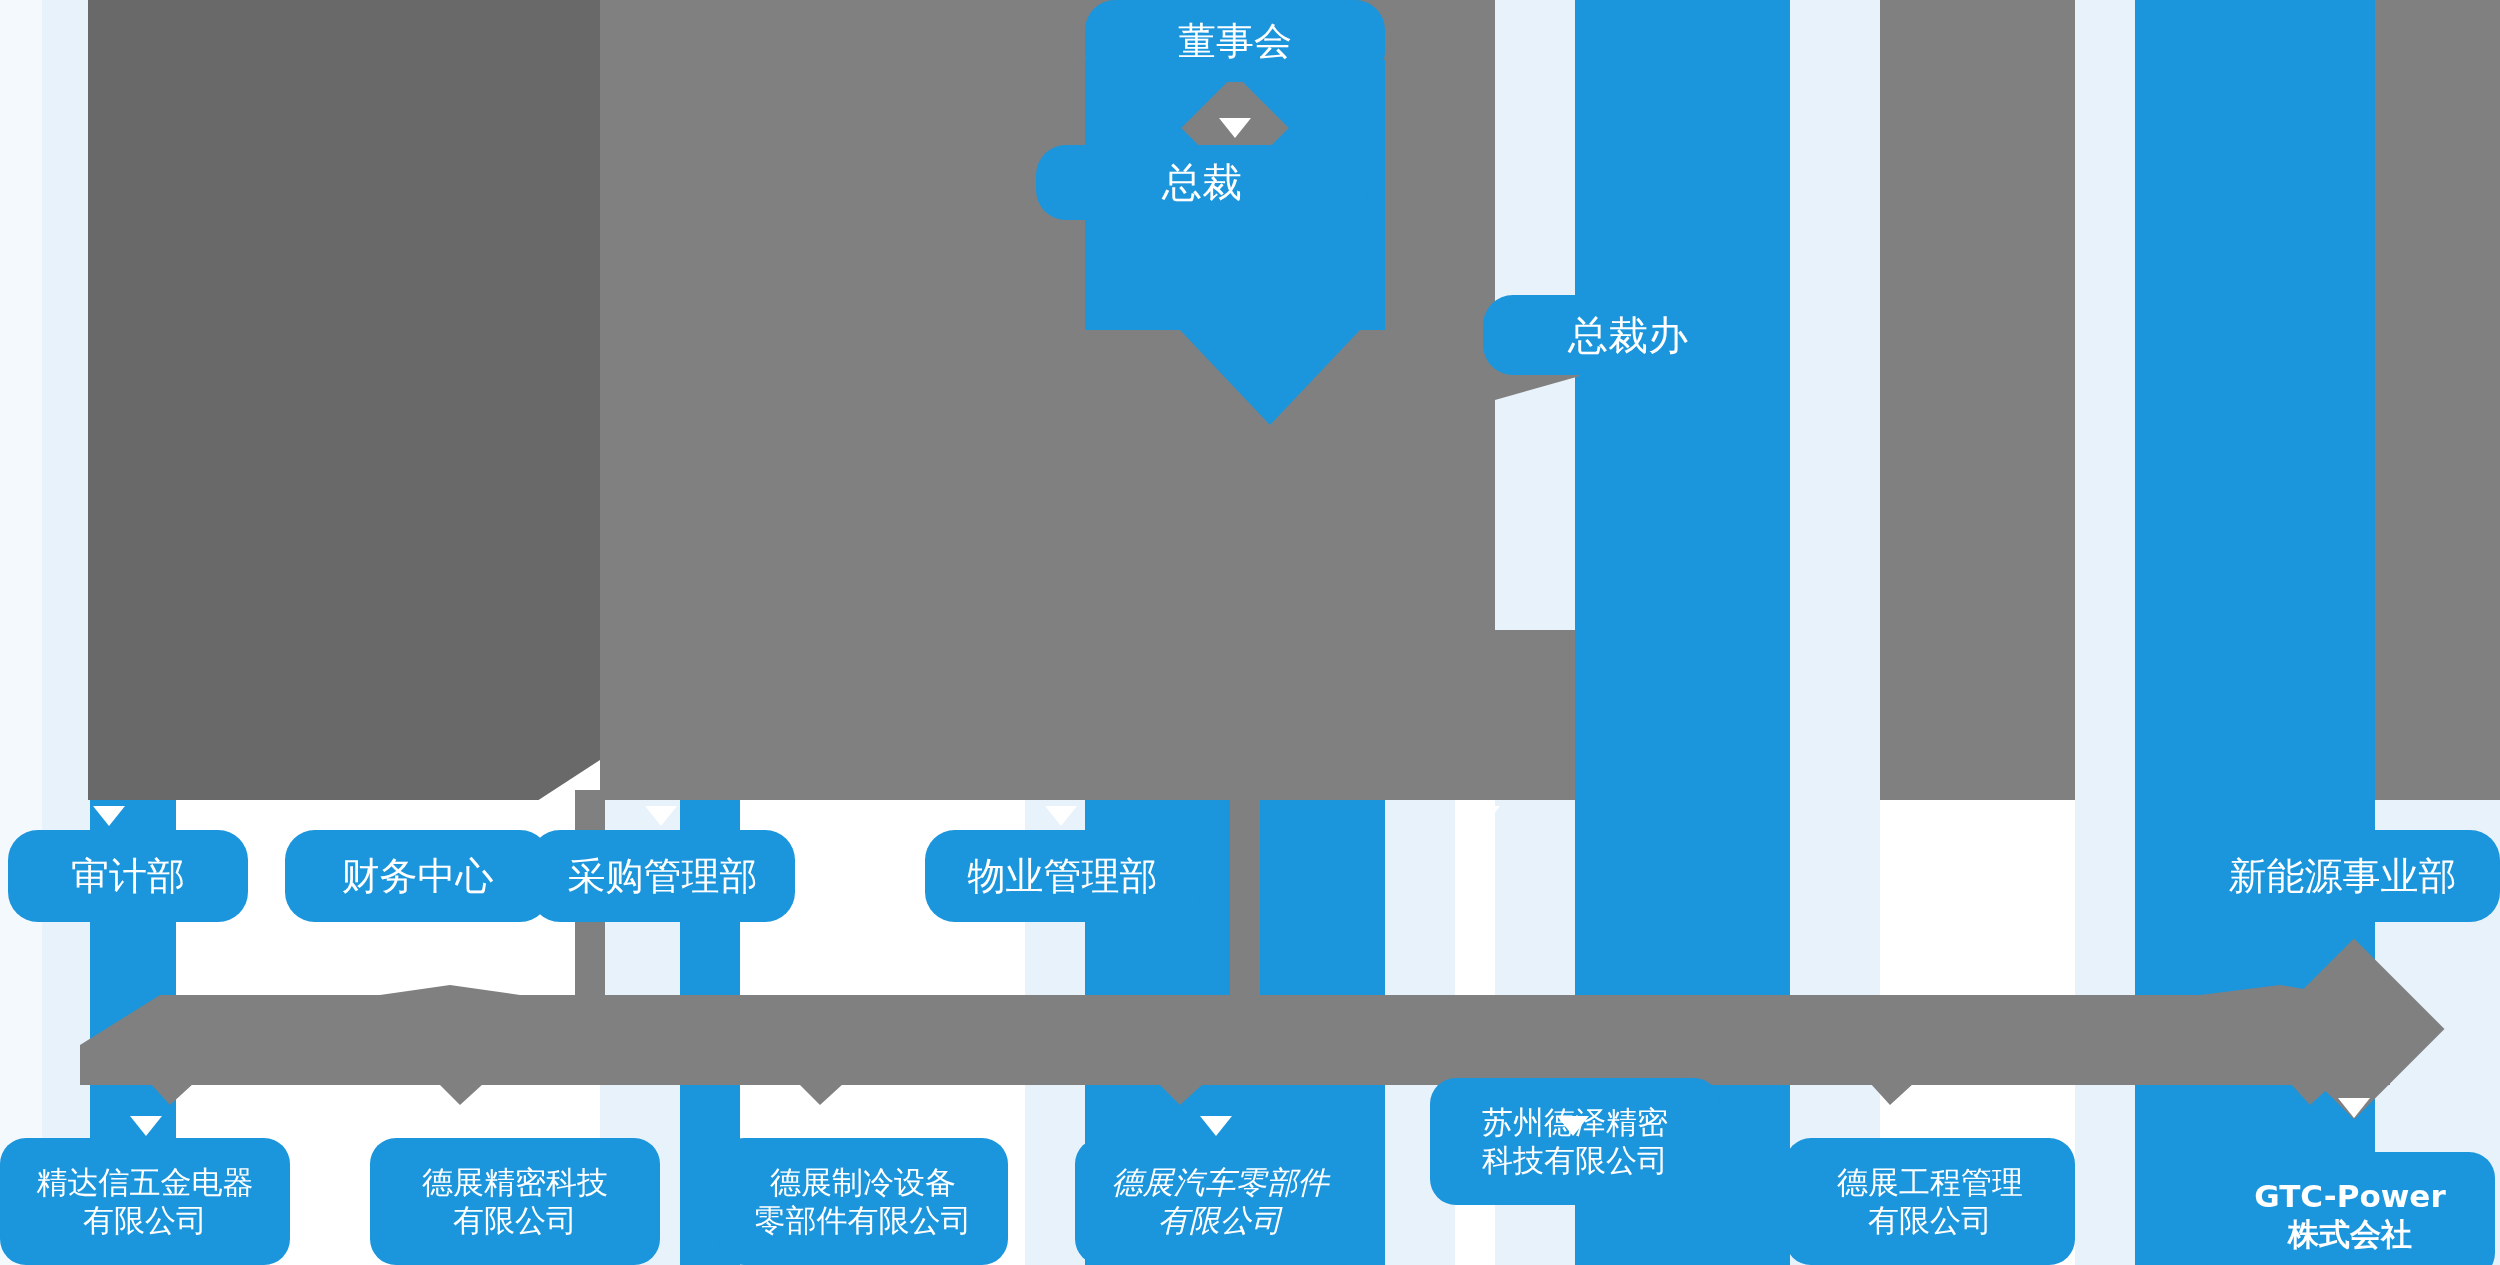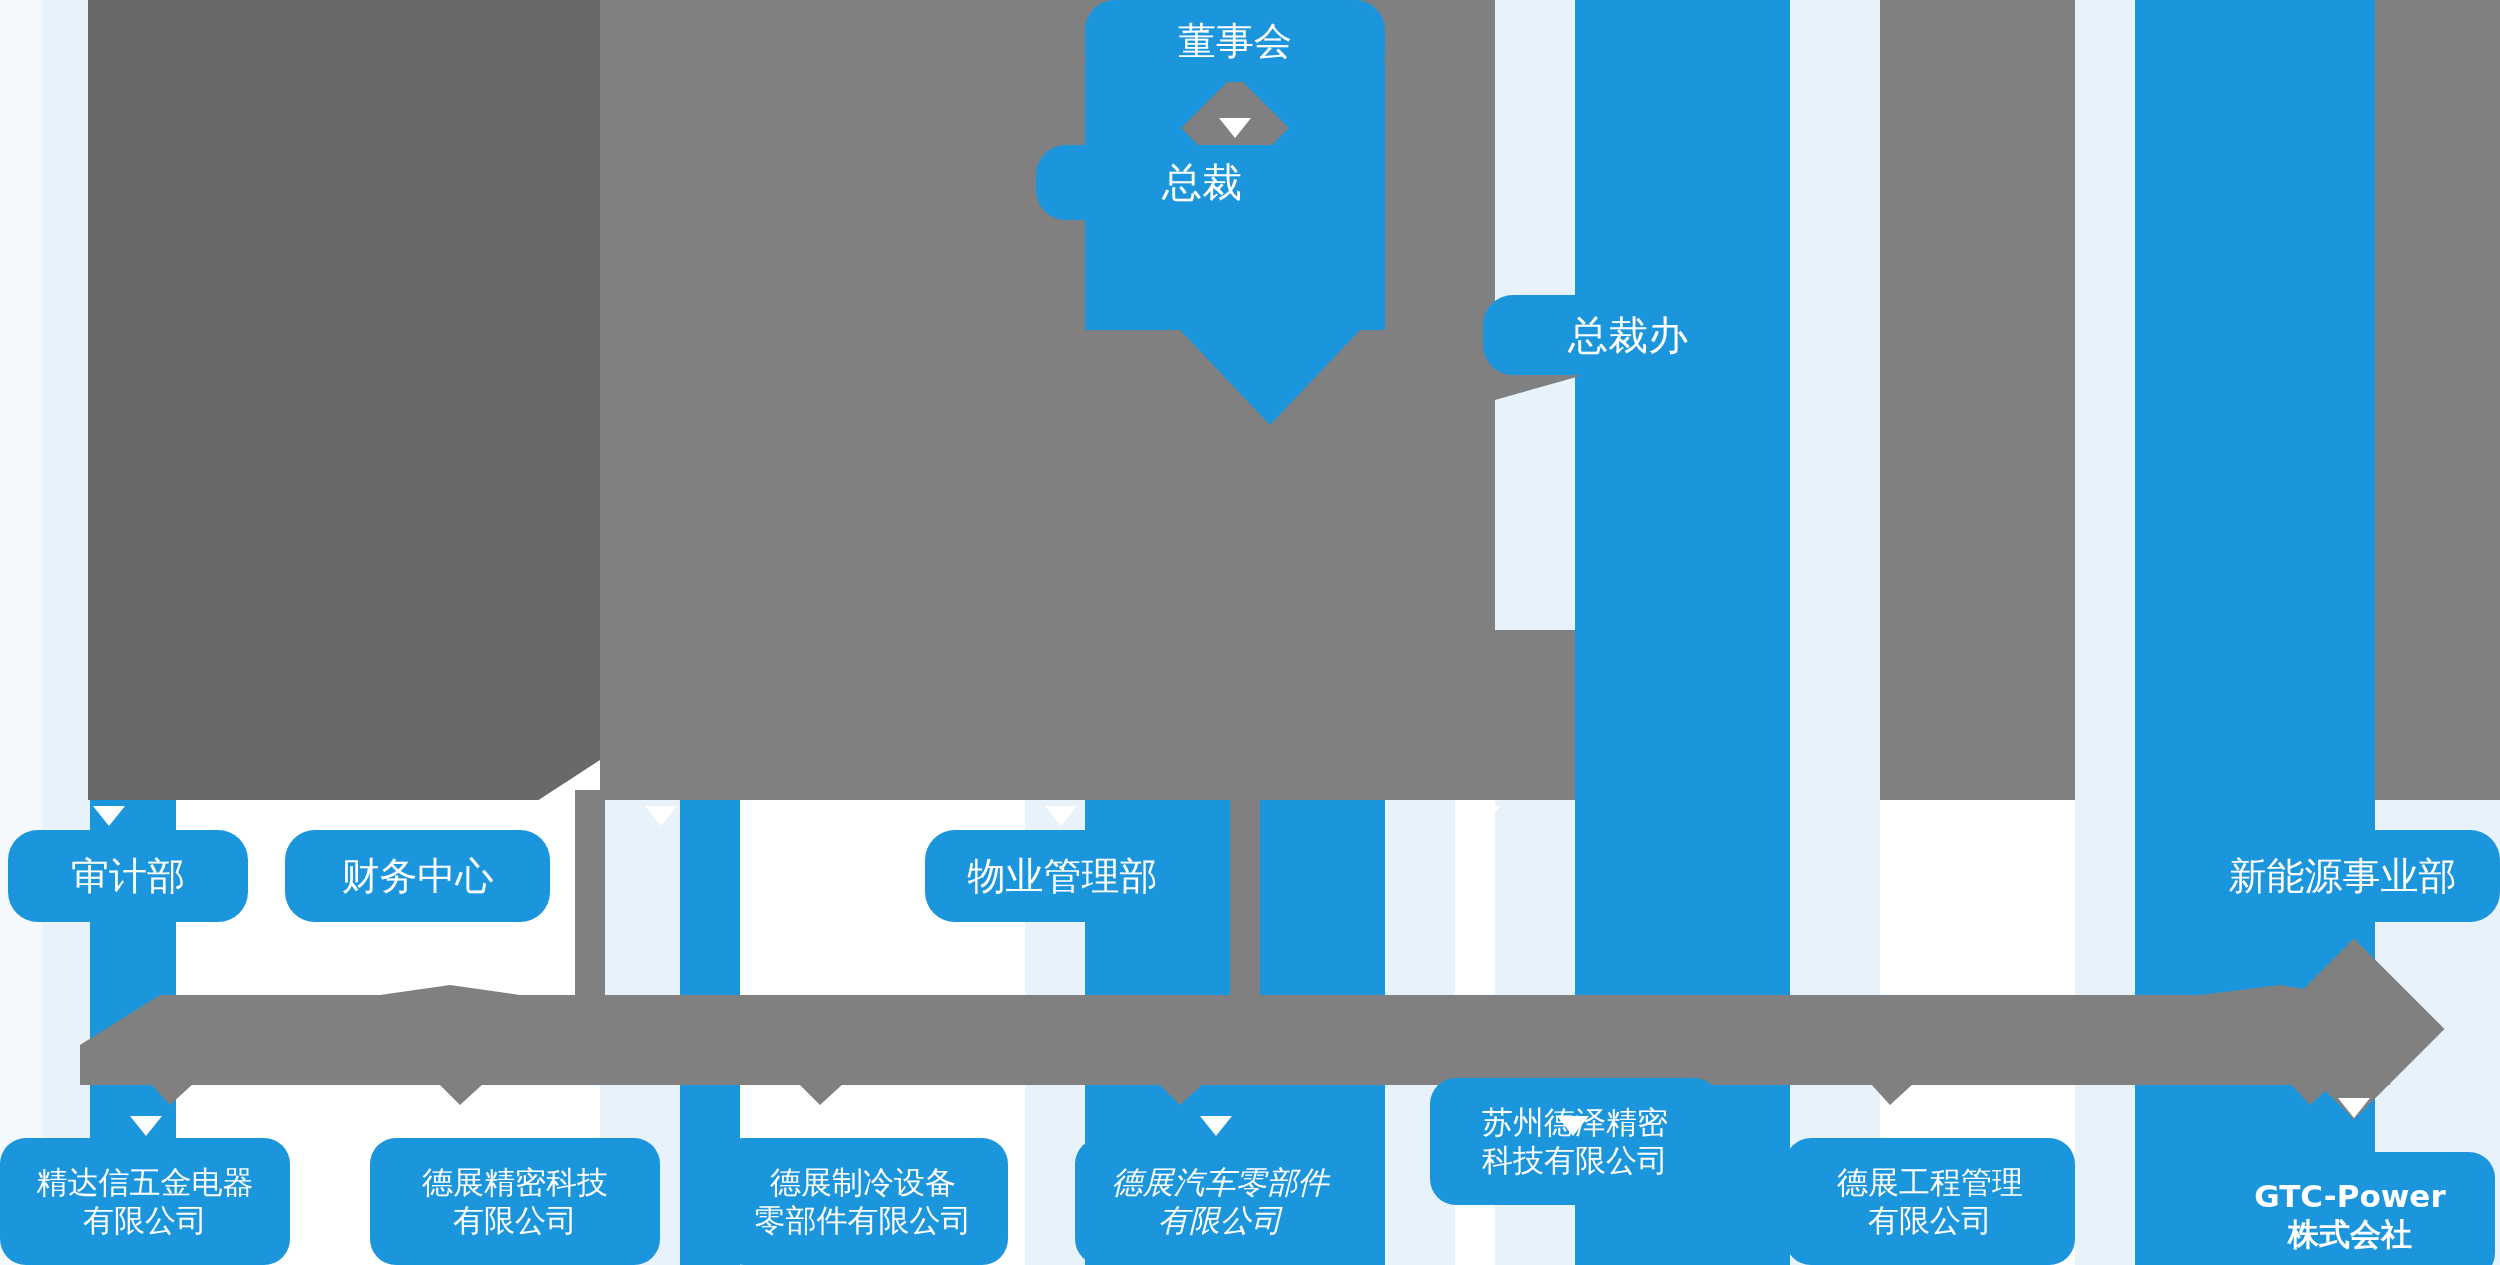--- a/index.html
+++ b/index.html
@@ -151,20 +151,21 @@
 
   <div class="node lvl2" style="left:1483px; top:295px; width:290px; height:80px;">总裁办</div>
 
   <div class="plate gray-l" style="left:1495px; top:330px; width:85px; height:70px;
               clip-path:polygon(0 0,100% 24px,100% 46px,0 100%);"></div>
 
   <div class="node dept" style="left:8px; top:830px; width:240px; height:92px;">审计部</div>
 
   <div class="node dept" style="left:285px; top:830px; width:265px; height:92px;">财务中心</div>
 
+  <div class="node dept" style="left:530px; top:830px; width:265px; height:92px;">采购管理部</div>
 
   <div class="node dept" style="left:925px; top:830px; width:275px; height:92px;">物业管理部</div>
 
   <div class="node dept" style="left:2185px; top:830px; width:315px; height:92px;">新能源事业部</div>
 
   <div class="notch" style="left:93px;  top:806px;"></div>
   <div class="notch" style="left:371px; top:806px;"></div>
   <div class="notch" style="left:645px; top:806px;"></div>
   <div class="notch" style="left:1045px;top:806px;"></div>
   <div class="notch" style="left:1468px;top:806px;"></div>

